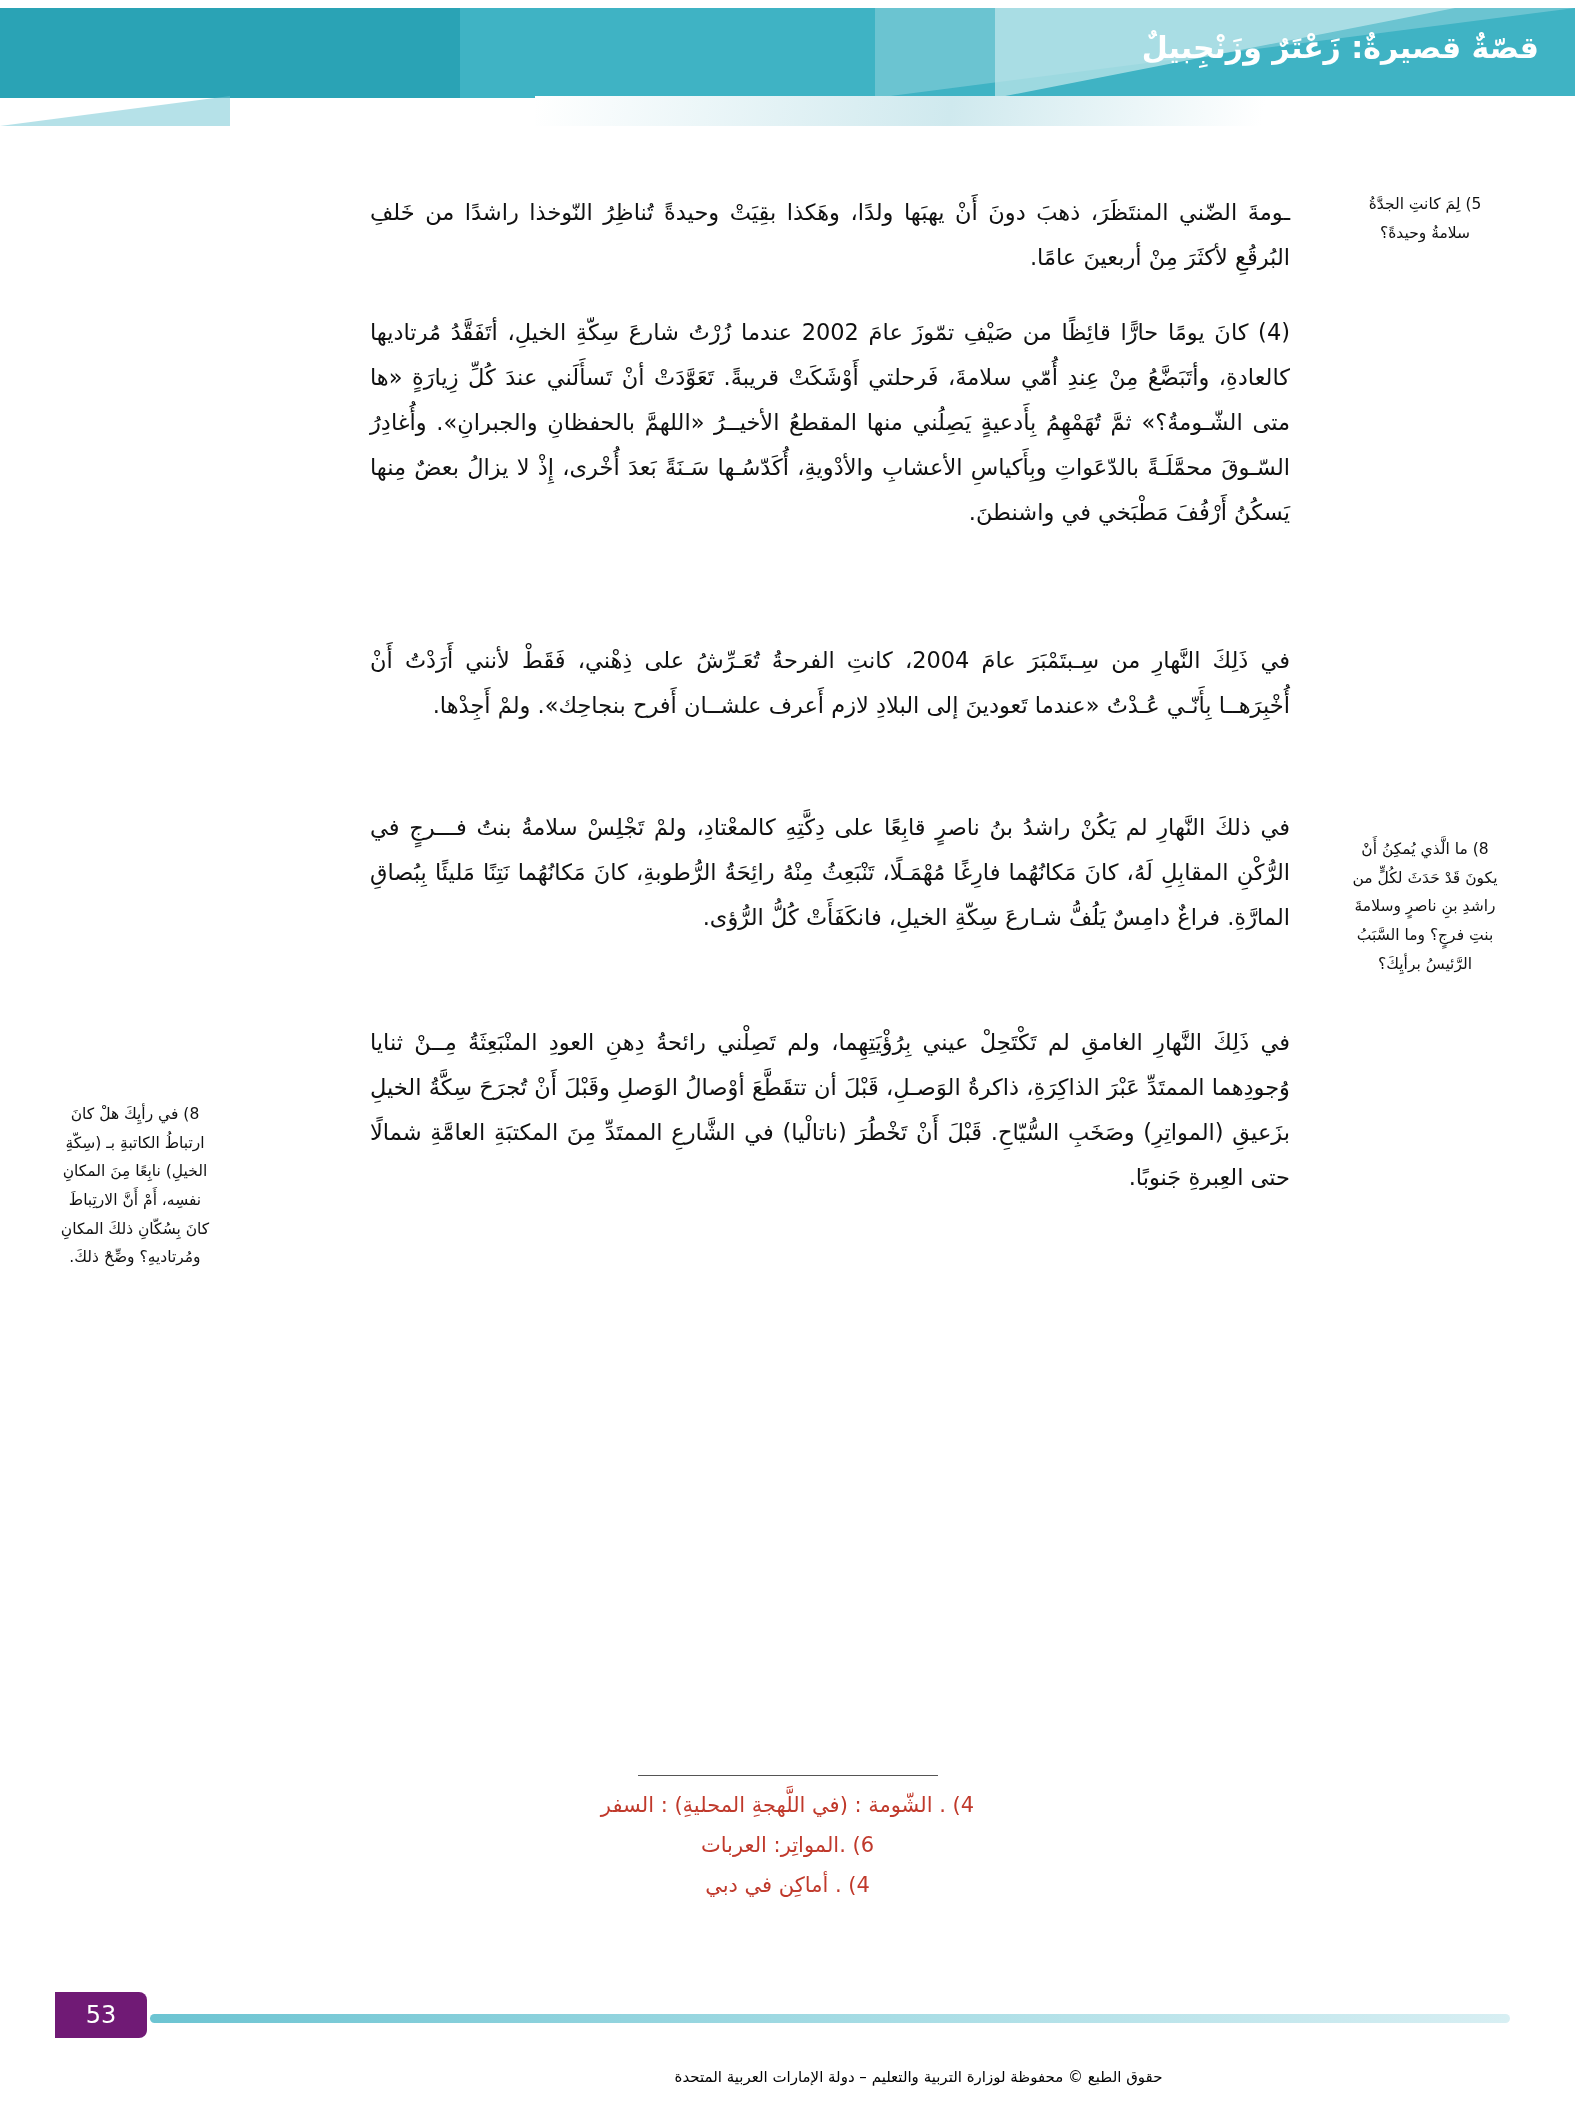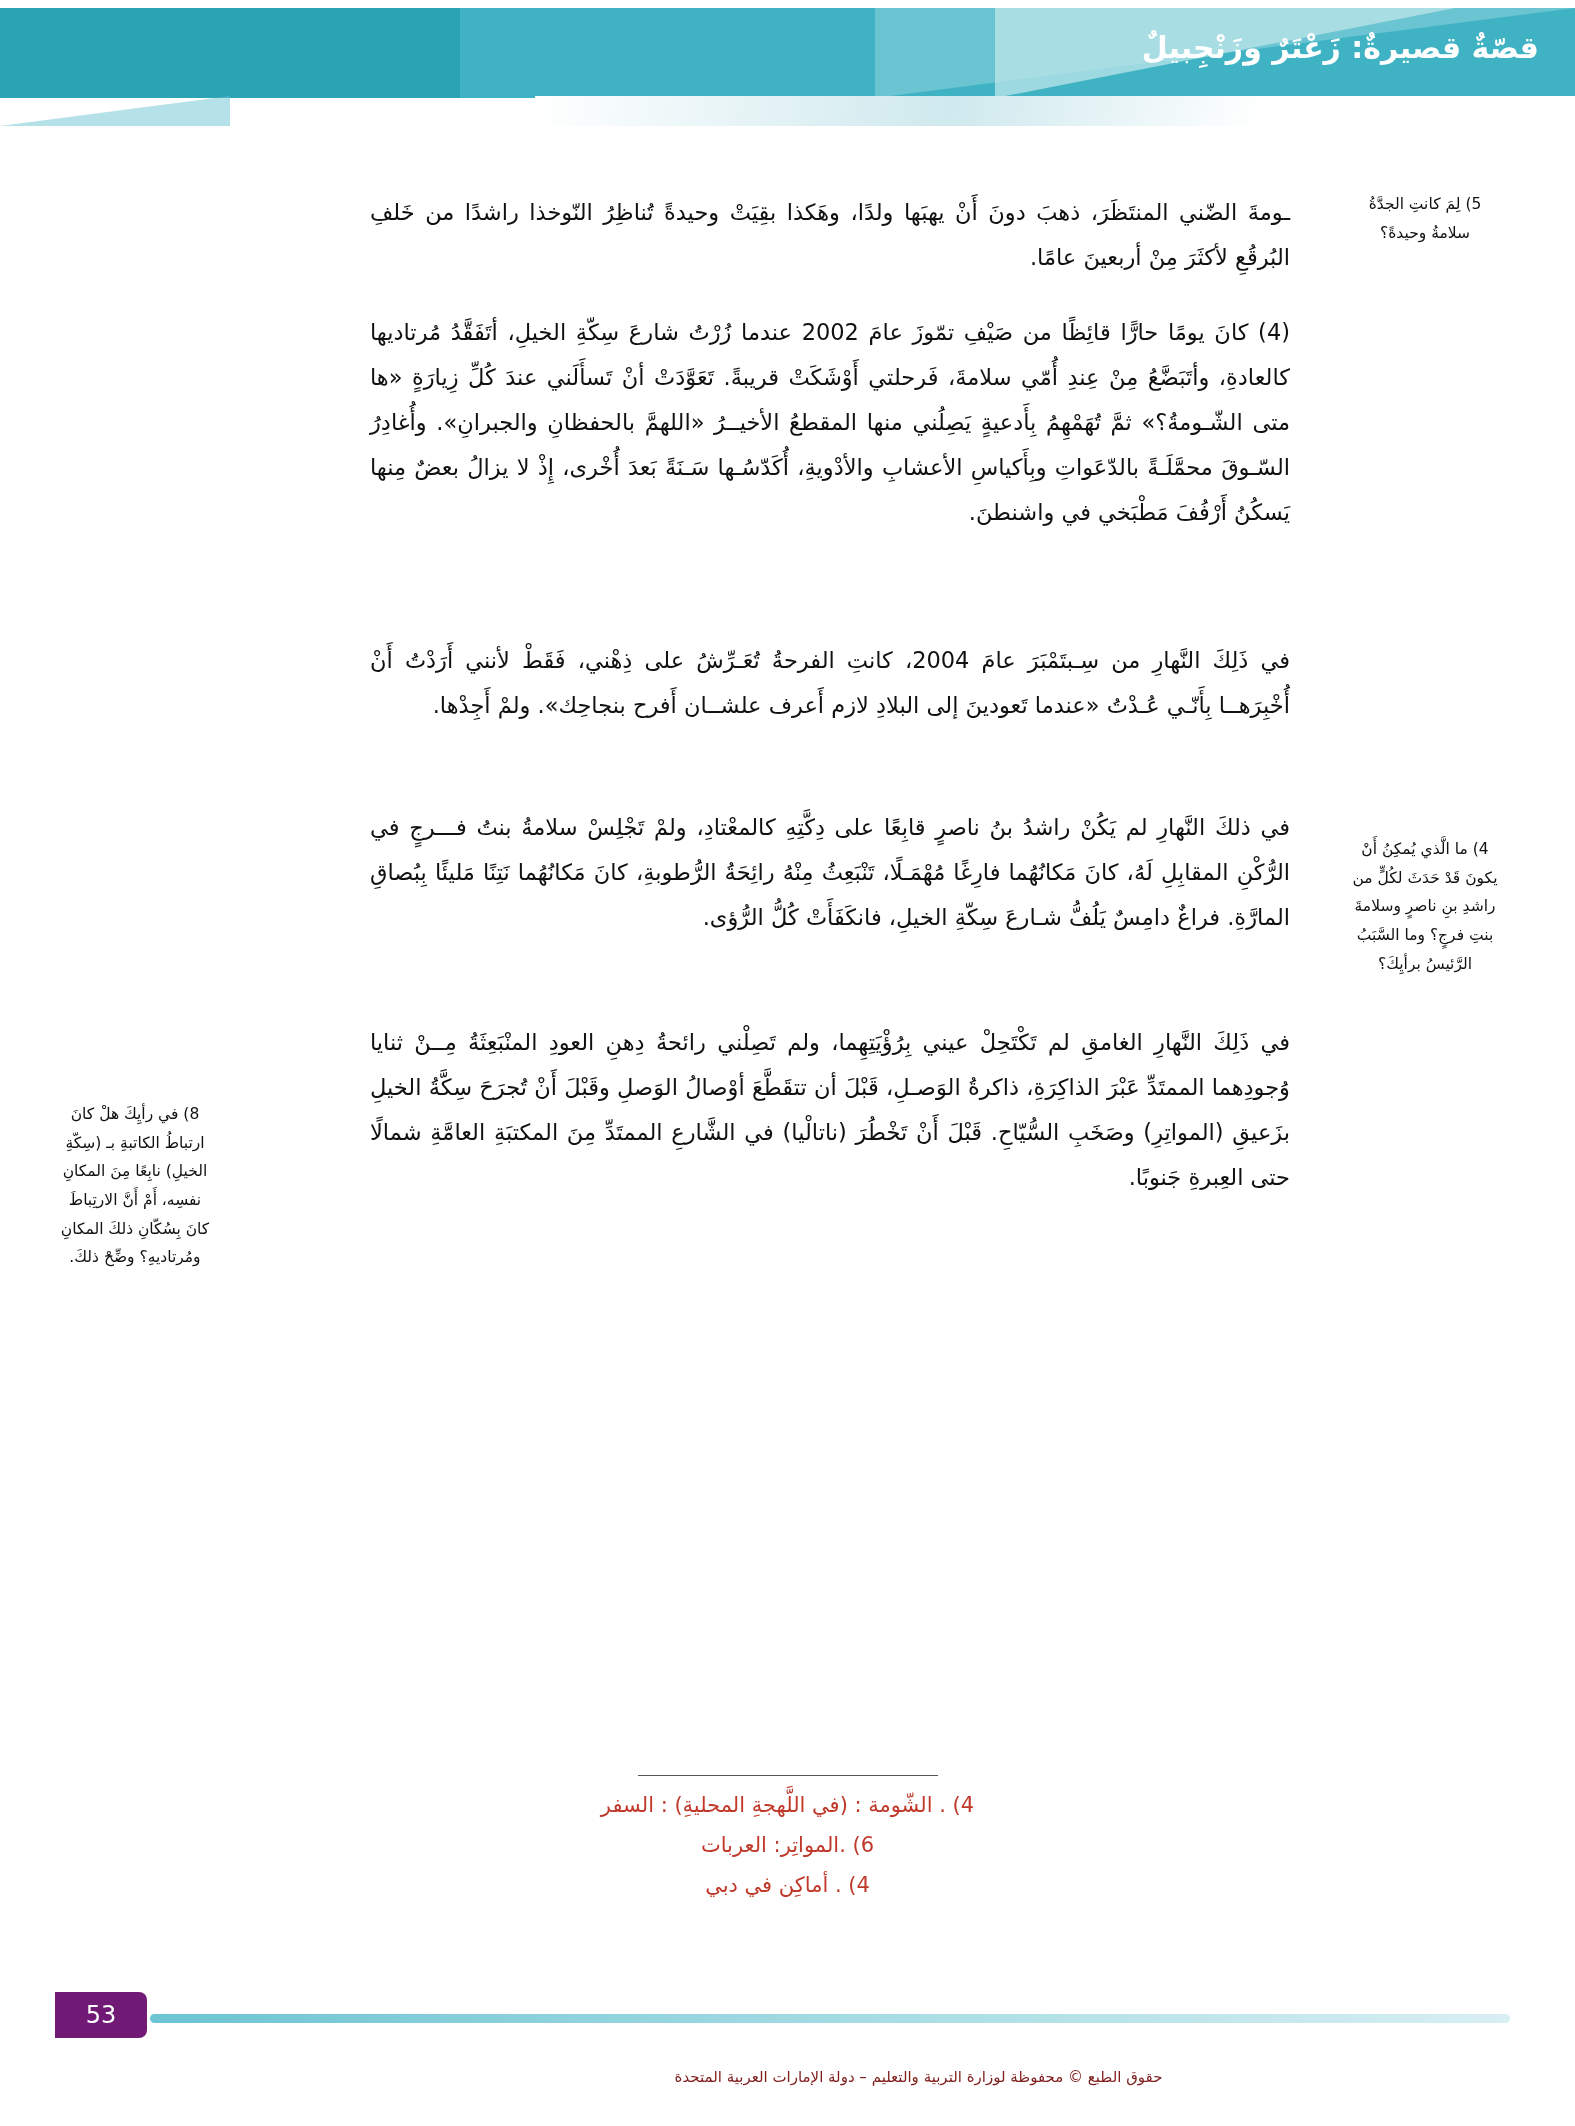--- a/index.html
+++ b/index.html
@@ -165,21 +165,21 @@
     border-radius: 5px;
   }
   .copyright {
     position: absolute;
     bottom: 40px;
     right: 0;
     width: 1313px;
     text-align: center;
     direction: rtl;
     font-size: 15px;
-    color: #7f1d1d;
+    color: #000000;
   }
 </style>
 </head>
 <body>
 
 <div class="header">
   <div class="header-teal"></div>
   <div class="header-teal-dark"></div>
   <div class="hdr-shape-a"></div>
   <div class="hdr-shape-b"></div>
@@ -206,21 +206,21 @@
   </div>
 
   <div style="position:relative;height:185px;">
     <p class="para col-main" style="top:18px;">
       <span>في ذَلِكَ النَّهارِ من سِـبتَمْبَرَ عامَ 2004، كانتِ الفرحةُ تُعَـرِّشُ على ذِهْني، فَقَطْ لأنني أَرَدْتُ أَنْ أُخْبِرَهــا بِأَنّـي عُـدْتُ «عندما تَعودينَ إلى البلادِ لازم أَعرف علشــان أَفرح بنجاحِك». ولمْ أَجِدْها.</span>
     </p>
   </div>
 
   <div style="position:relative;height:215px;">
     <div class="note note-right" style="top:30px;">
-      <span>4) ما الَّذي يُمكِنُ أَنْ يكونَ قَدْ حَدَثَ لكُلٍّ من راشدِ بنِ ناصرٍ وسلامةَ بنتِ فرجٍ؟ وما السَّبَبُ الرَّئيسُ برأيِكَ؟</span>
+      <span>8) ما الَّذي يُمكِنُ أَنْ يكونَ قَدْ حَدَثَ لكُلٍّ من راشدِ بنِ ناصرٍ وسلامةَ بنتِ فرجٍ؟ وما السَّبَبُ الرَّئيسُ برأيِكَ؟</span>
     </div>
     <p class="para col-main" style="top:0;">
       <span>في ذلكَ النَّهارِ لم يَكُنْ راشدُ بنُ ناصرٍ قابِعًا على دِكَّتِهِ كالمعْتادِ، ولمْ تَجْلِسْ سلامةُ بنتُ فـــرجٍ في الرُّكْنِ المقابِلِ لَهُ، كانَ مَكانُهُما فارِغًا مُهْمَـلًا، تَنْبَعِثُ مِنْهُ رائِحَةُ الرُّطوبةِ، كانَ مَكانُهُما نَتِنًا مَليئًا بِبُصاقِ المارَّةِ. فراغٌ دامِسٌ يَلُفُّ شـارعَ سِكّةِ الخيلِ، فانكَفَأَتْ كُلُّ الرُّؤى.</span>
     </p>
   </div>
 
   <div style="position:relative;height:230px;">
     <div class="note note-left" style="top:80px;">
       <span>8) في رأيِكَ هلْ كانَ ارتباطُ الكاتبةِ بـ (سِكّةِ الخيلِ) نابِعًا مِنَ المكانِ نفسِه، أَمْ أَنَّ الارتِباطَ كانَ بِسُكّانِ ذلكَ المكانِ ومُرتاديهِ؟ وضِّحْ ذلكَ.</span>
     </div>

